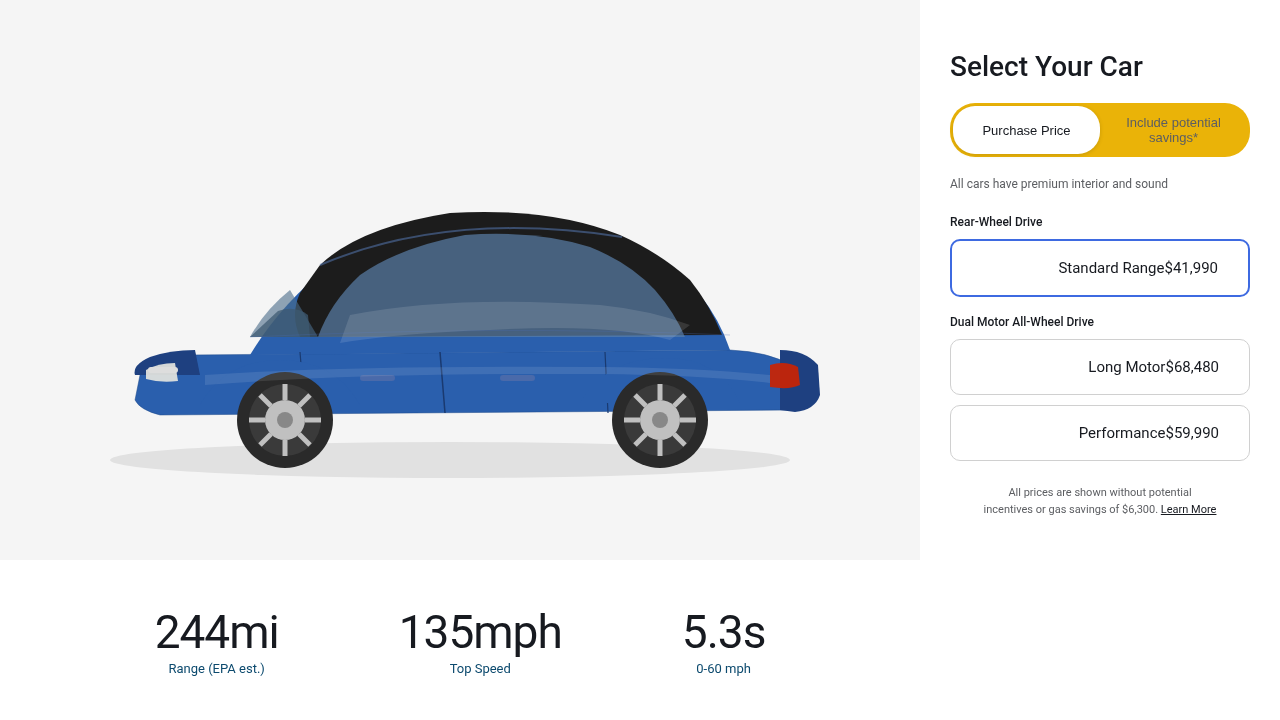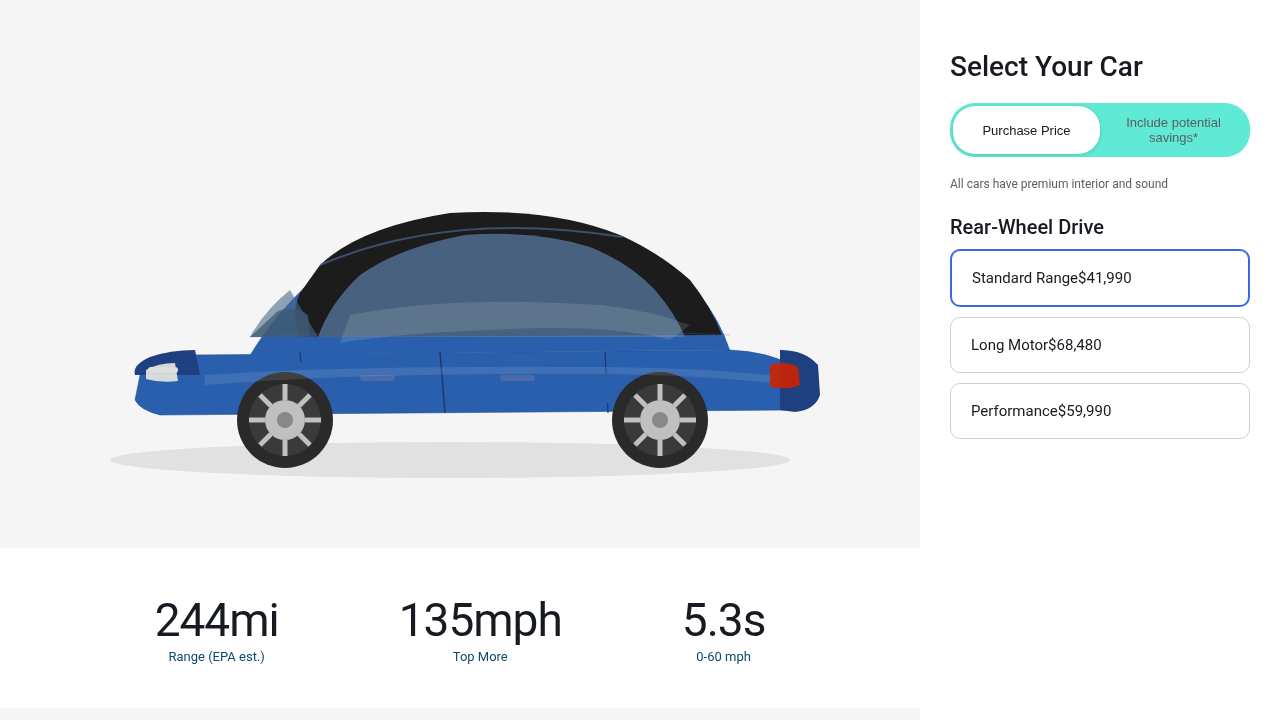--- a/index.html
+++ b/index.html
@@ -33,21 +33,21 @@
       right: 0;
       bottom: 160px;
       display: flex;
       align-items: center;
       justify-content: center;
       overflow: hidden;
     }
 
     .stats-bar {
       position: absolute;
-      bottom: 12px;
+      bottom: 0;
       left: 0;
       right: 0;
       height: 160px;
       background: #ffffff;
       display: flex;
       align-items: center;
       justify-content: center;
       gap: 120px;
     }
 
@@ -86,21 +86,21 @@
       font-size: 28px;
       font-weight: 500;
       color: #171a20;
       margin-bottom: 20px;
     }
 
     
     .price-toggle {
       display: flex;
       flex-direction: row;
-      background: #5eead4;
+      background: #eab308;
       border-radius: 25px;
       padding: 3px;
       margin-bottom: 20px;
       width: 100%;
     }
 
     .toggle-btn {
       flex: 1;
       padding: 9px 10px;
       border: none;
@@ -122,33 +122,33 @@
       color: #5c5e62;
     }
 
     .premium-note {
       font-size: 12px;
       color: #5c5e62;
       margin-bottom: 16px;
     }
 
     .drive-category {
-      font-size: 20px;
+      font-size: 12px;
       font-weight: 500;
       color: #171a20;
       margin-bottom: 10px;
       margin-top: 8px;
     }
 
     .car-option {
       display: flex;
       flex-direction: row;
-      justify-content: flex-start;
-      align-items: center;
-      padding: 18px 20px;
+      justify-content: flex-end;
+      align-items: center;
+      padding: 18px 30px;
       border: 1.5px solid #d0d0d0;
       border-radius: 10px;
       margin-bottom: 10px;
       cursor: pointer;
       background: #ffffff;
       transition: border-color 0.2s;
     }
 
     .car-option.selected {
       border: 2px solid #3e6ae1;
@@ -271,21 +271,21 @@
     </div>
   </div>
 
   <div class="stats-bar">
     <div class="stat-item">
       <span class="stat-value">244mi</span>
       <span class="stat-label">Range (EPA est.)</span>
     </div>
     <div class="stat-item">
       <span class="stat-value">135mph</span>
-      <span class="stat-label">Top More</span>
+      <span class="stat-label">Top Speed</span>
     </div>
     <div class="stat-item">
       <span class="stat-value">5.3s</span>
       <span class="stat-label">0-60 mph</span>
     </div>
   </div>
 </div>
 
 <div class="right-panel">
   <h1 class="section-title">Select Your Car</h1>
@@ -297,24 +297,31 @@
 
   <p class="premium-note">All cars have premium interior and sound</p>
 
   <div class="drive-category">Rear-Wheel Drive</div>
 
   <div class="car-option selected">
     <span class="option-name">Standard Range</span>
     <span class="option-price">$41,990</span>
   </div>
 
+  <div class="drive-category">Dual Motor All-Wheel Drive</div>
 
   <div class="car-option">
     <span class="option-name">Long Motor</span>
     <span class="option-price">$68,480</span>
   </div>
 
   <div class="car-option">
     <span class="option-name">Performance</span>
     <span class="option-price">$59,990</span>
   </div>
 
+  <p class="disclaimer">
+    <span>All prices are shown without potential</span>
+    <br>
+    <span>incentives or gas savings of $6,300.</span>
+    <a href="#">Learn More</a>
+  </p>
 </div>
 
 </body></html>

